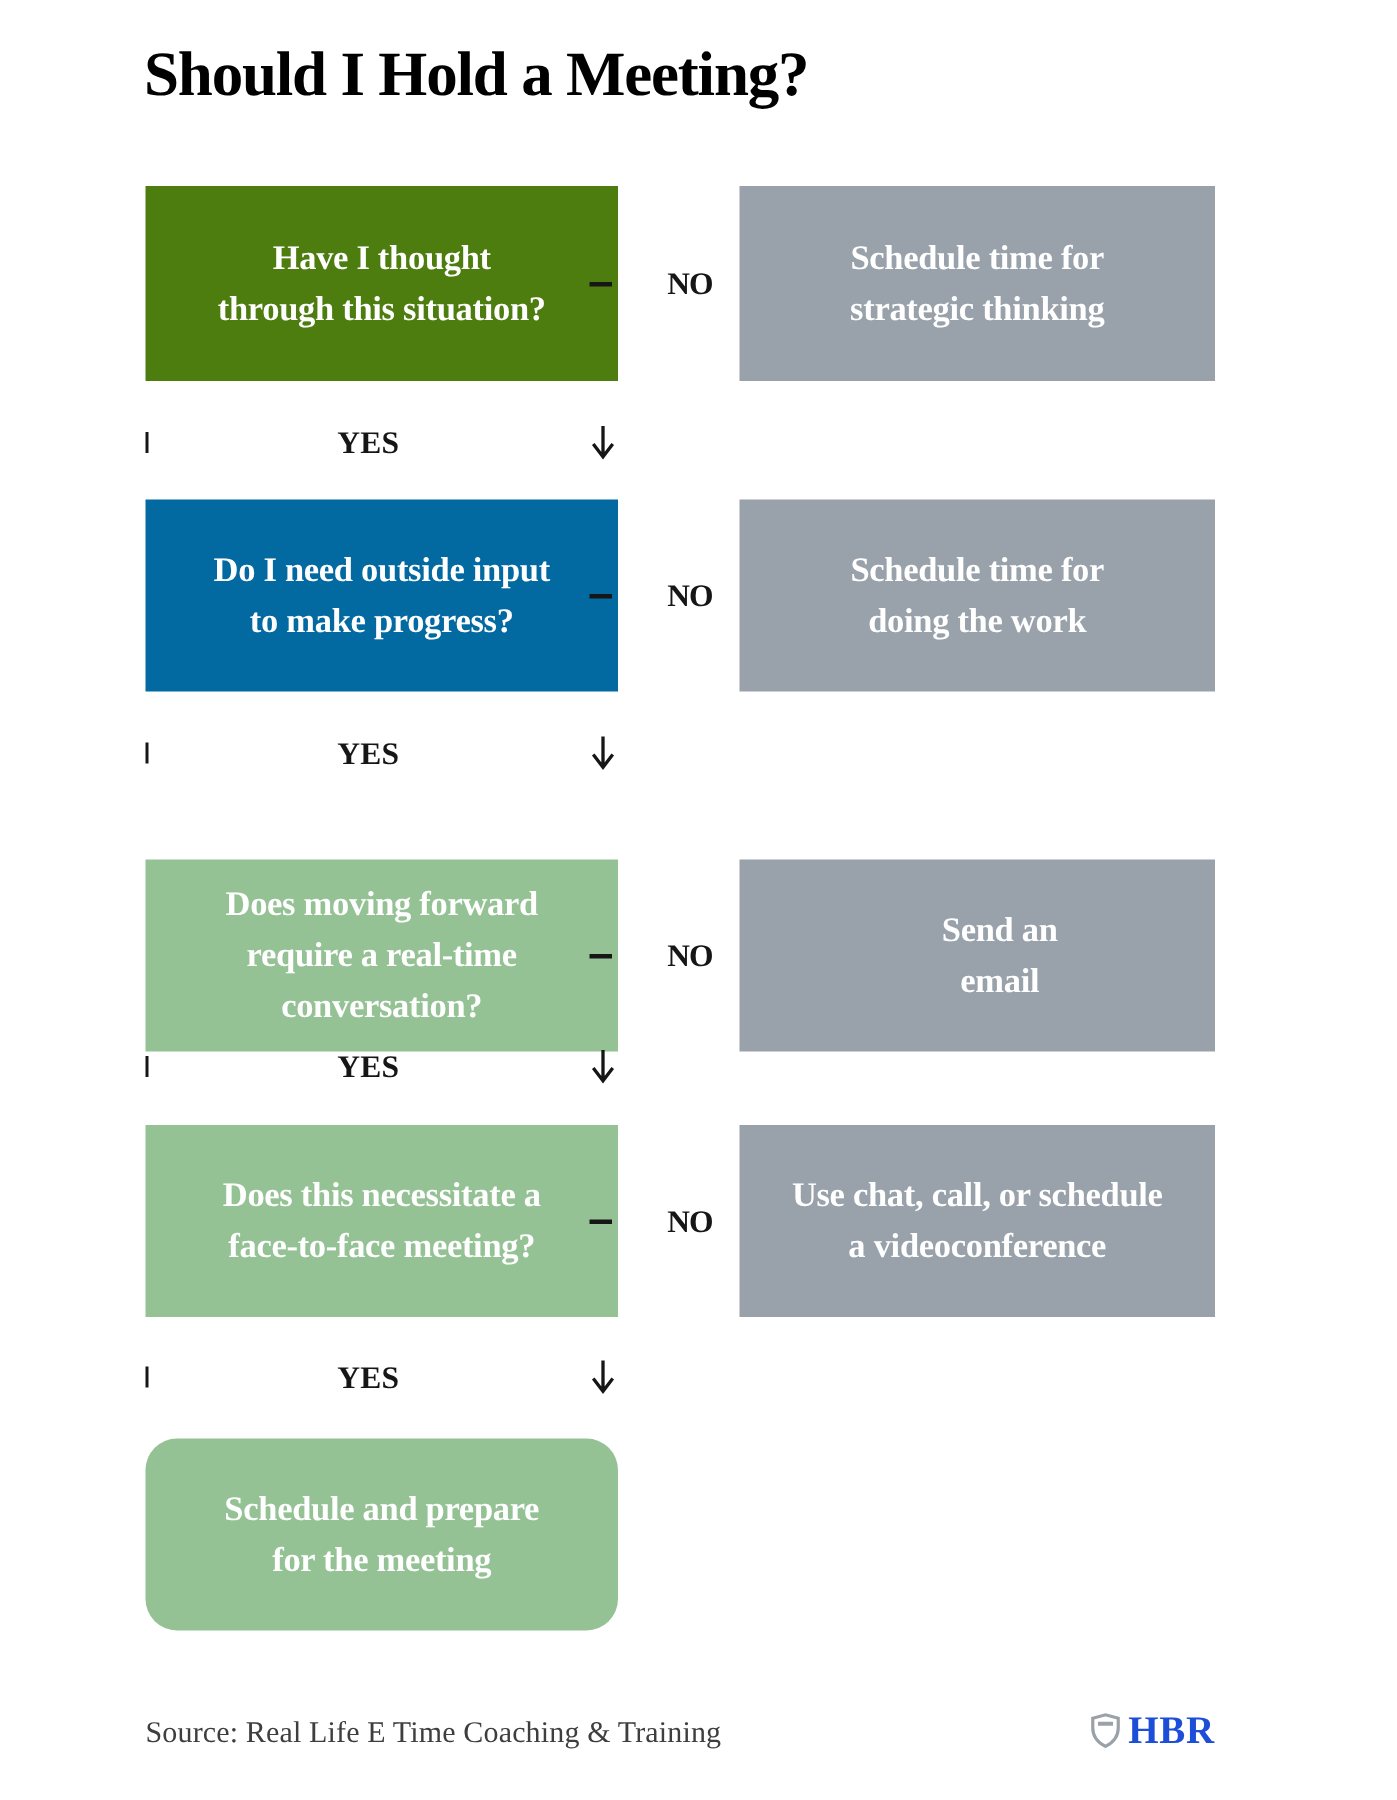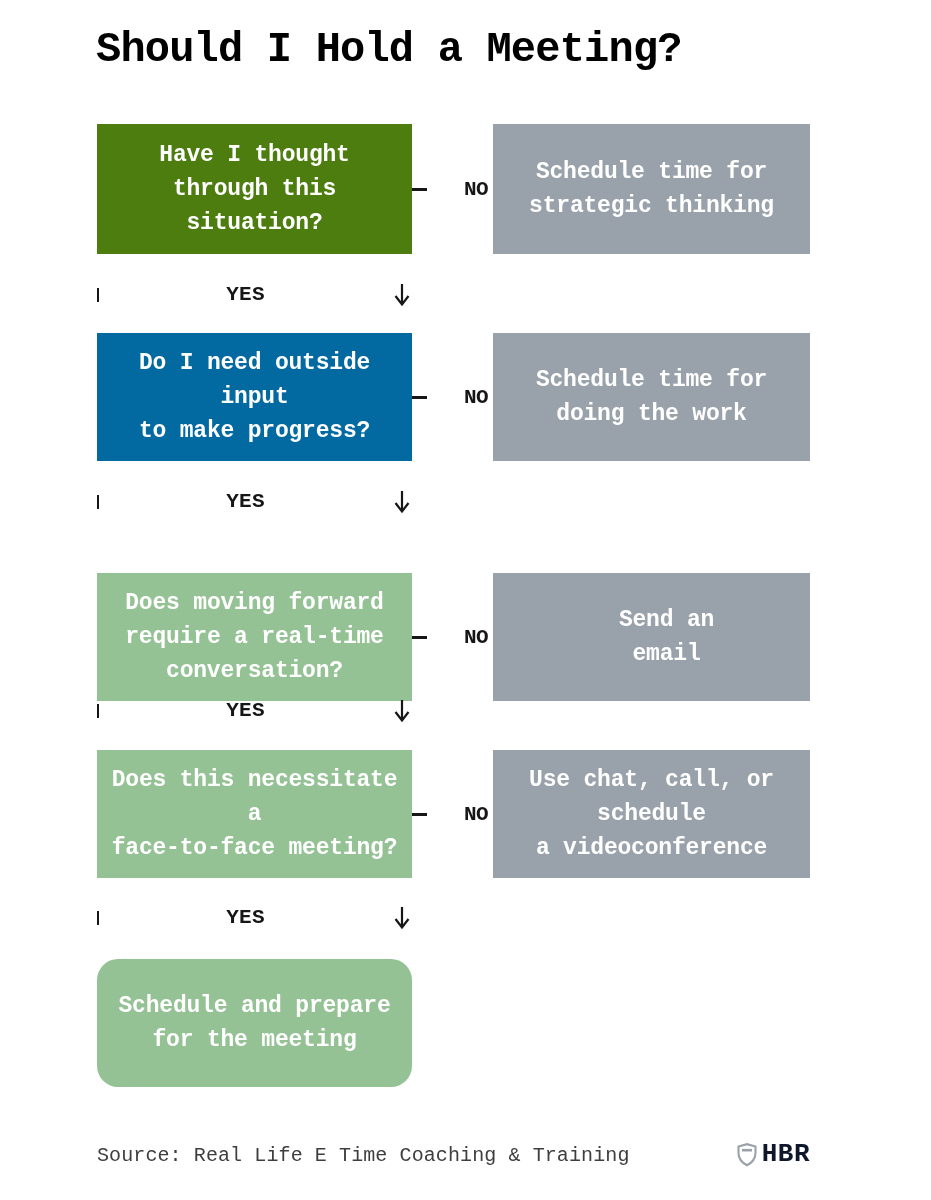--- a/index.html
+++ b/index.html
@@ -1,21 +1,21 @@
 <!DOCTYPE html>
 <html><head>
 <meta charset="utf-8">
 <style>
   html, body { margin: 0; padding: 0; background: #ffffff; }
   .canvas {
     position: relative;
     width: 931px;
     height: 1200px;
     background: #ffffff;
-    font-family: Liberation Mono, monospace;
+    font-family: Liberation Serif, serif;
     overflow: hidden;
   }
   .title {
     position: absolute;
     left: 96px;
     top: 26px;
     margin: 0;
     font-size: 42px;
     font-weight: 700;
     letter-spacing: -0.8px;
@@ -58,20 +58,21 @@
     height: 128px;
   }
   .no-connector {
     position: absolute;
     left: 315px;
     top: 0;
     width: 81px;
     height: 100%;
     display: flex;
     align-items: center;
+    justify-content: center;
     gap: 36px;
   }
   .no-dash {
     display: inline-block;
     width: 15px;
     height: 3px;
     background: #161616;
     flex: 0 0 auto;
   }
   .no-label {
@@ -113,23 +114,22 @@
     top: 1144px;
     font-size: 20px;
     color: #3e3e3e;
     letter-spacing: 0.1px;
   }
   .brand {
     position: absolute;
     right: 121px;
     top: 1141px;
     display: flex;
-    align-items: center;
     gap: 4px;
-    color: #0f172a;
+    color: #1d4ed8;
   }
   .brand-text {
     font-size: 26px;
     font-weight: 700;
     letter-spacing: 0.5px;
     line-height: 26px;
   }
 </style>
 </head>
 <body>

